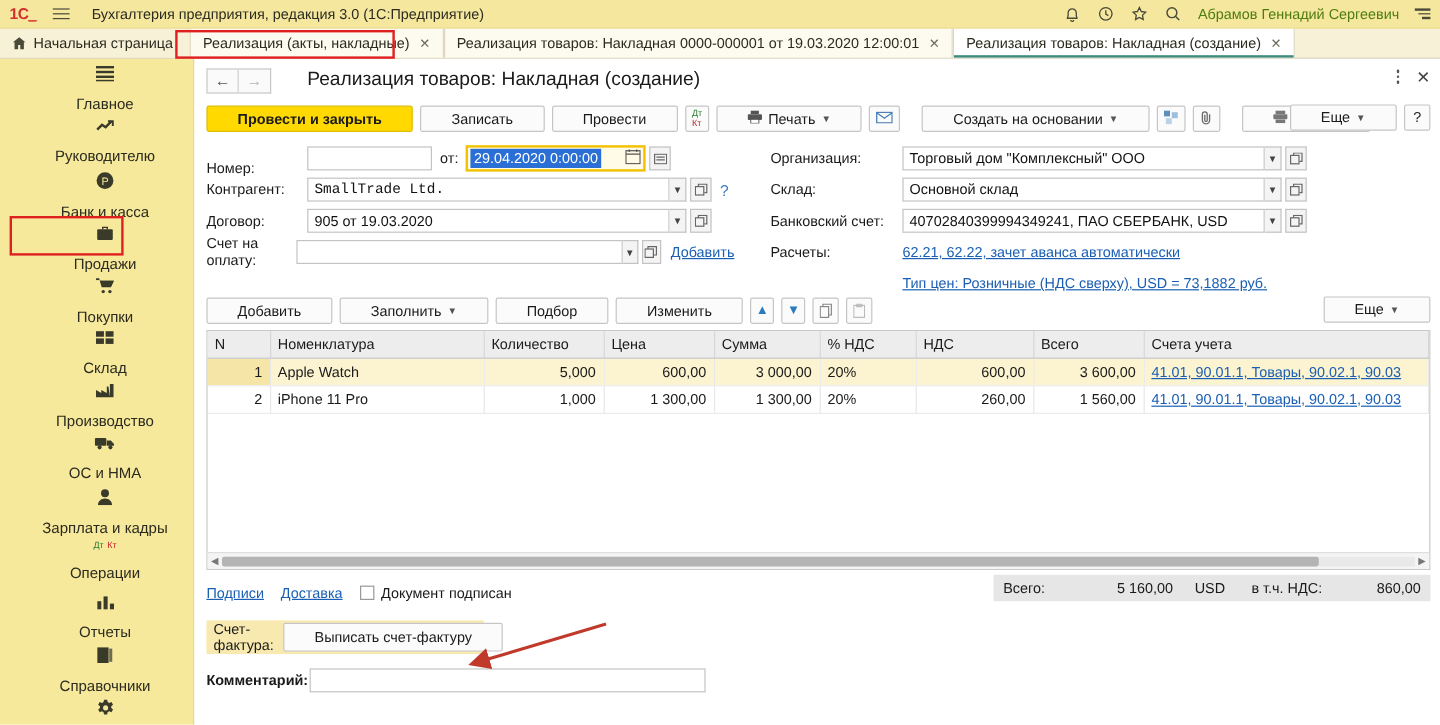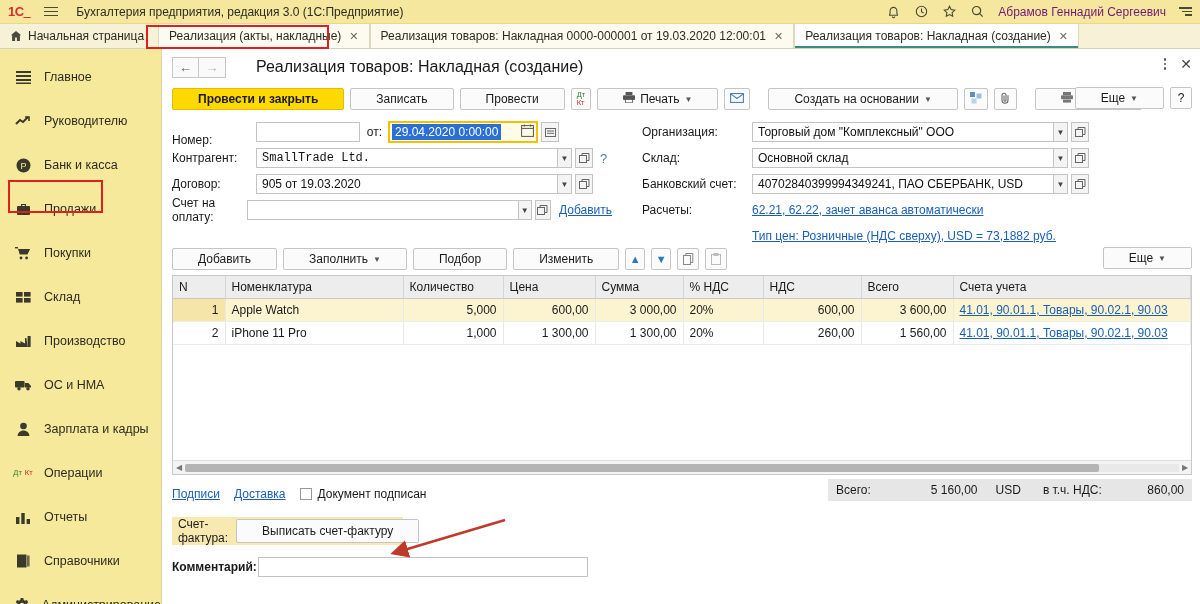--- a/index.html
+++ b/index.html
@@ -25,21 +25,21 @@
     color: #d32f2f; letter-spacing: -0.5px;
     display:flex; align-items:center;
   }
   .logo-1c .u { text-decoration: underline; }
   .burger { margin-left: 14px; display:flex; flex-direction:column; gap:2.5px; cursor:pointer; }
   .burger span { display:block; width:14px; height:1.6px; background:#4a4a3a; }
   .app-title { margin-left: 18px; font-size: 12px; color: #2b2b20; }
   .topbar-right { margin-left: auto; display:flex; align-items:center; gap: 13px; padding-right: 8px; }
   .tb-icon { width:15px; height:15px; display:flex; align-items:center; justify-content:center; color:#4a4a3a; cursor:pointer; }
   .tb-icon svg { display:block; }
-  .username { font-size: 12px; color:#701a75; }
+  .username { font-size: 12px; color:#4d7c0f; }
   .menu-lines { display:flex; flex-direction:column; gap:2px; align-items:flex-end; cursor:pointer; }
   .menu-lines i { display:block; height:1.6px; background:#4a4a3a; }
   .menu-lines i:nth-child(1){ width:13px; }
   .menu-lines i:nth-child(2){ width:10px; }
   .menu-lines i:nth-child(3){ width:7px; }
 
   
   .tabbar {
     position: absolute; top: 24px; left: 0; width: 1200px; height: 25px;
     background: #f7f1d8;
@@ -64,21 +64,21 @@
   
   .sidebar {
     position: absolute; top: 49px; left: 0; width: 162px; height: 555px;
     background: #f7e99b;
     border-right: 1px solid #ddd3a5;
     padding-top: 6px;
   }
   .side-item {
     display:flex; align-items:center; gap:12px;
     height: 44px; padding-left: 14px; cursor:pointer;
-    font-size: 12.5px; color:#2b2b20;
+    font-size: 12.5px; color:#2b2b20;flex-direction:column;
   }
   .side-item .s-ic { width:18px; display:flex; align-items:center; justify-content:center; color:#3a3a2a; }
 
   
   .main { position:absolute; top:49px; left:162px; width:1038px; height:555px; background:#fff; }
 
   .doc-head { height:30px; display:flex; align-items:center; padding: 6px 0 0 10px; position:relative; }
   .navbtns { display:flex; }
   .navbtn {
     width:27px; height:21px; border:1px solid #c8c8c8; background:#fafafa;

